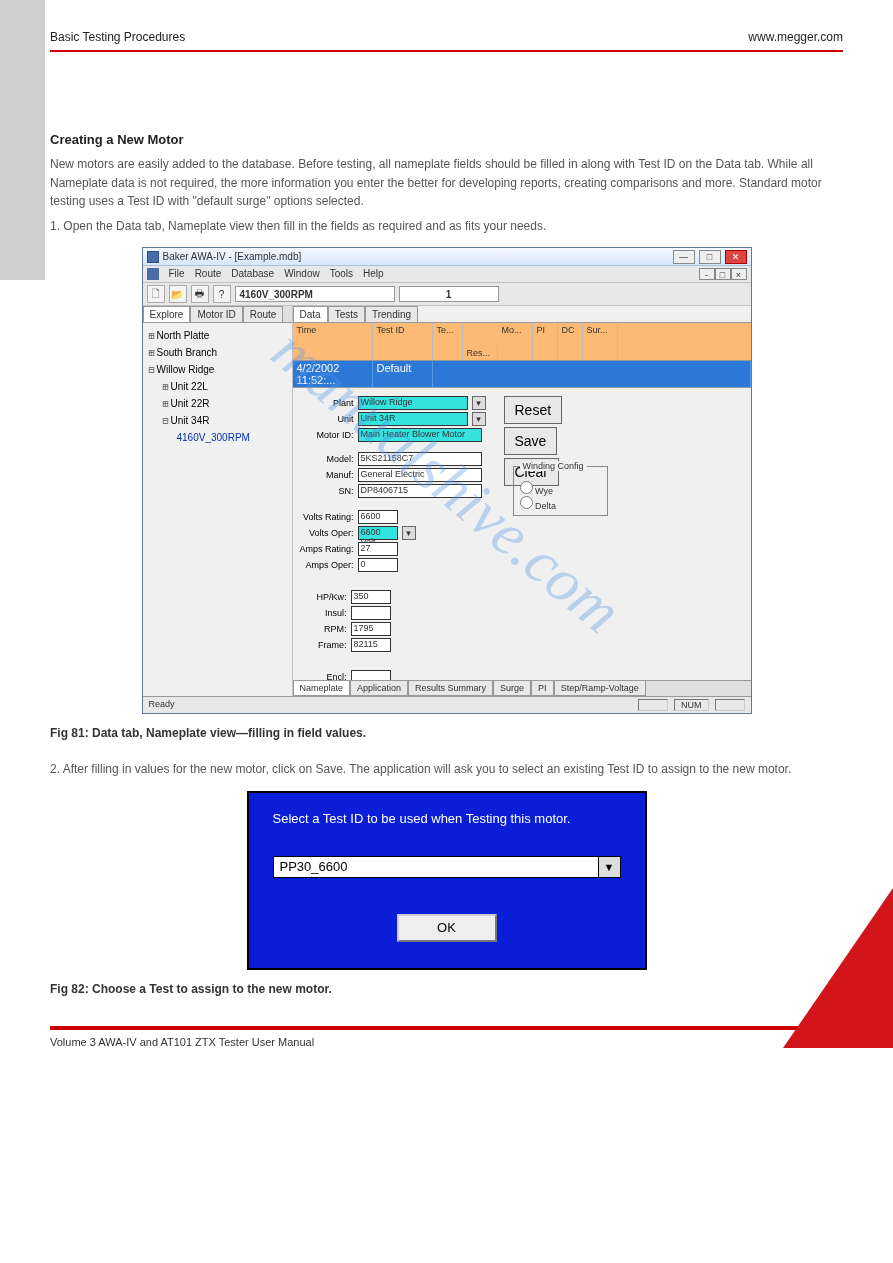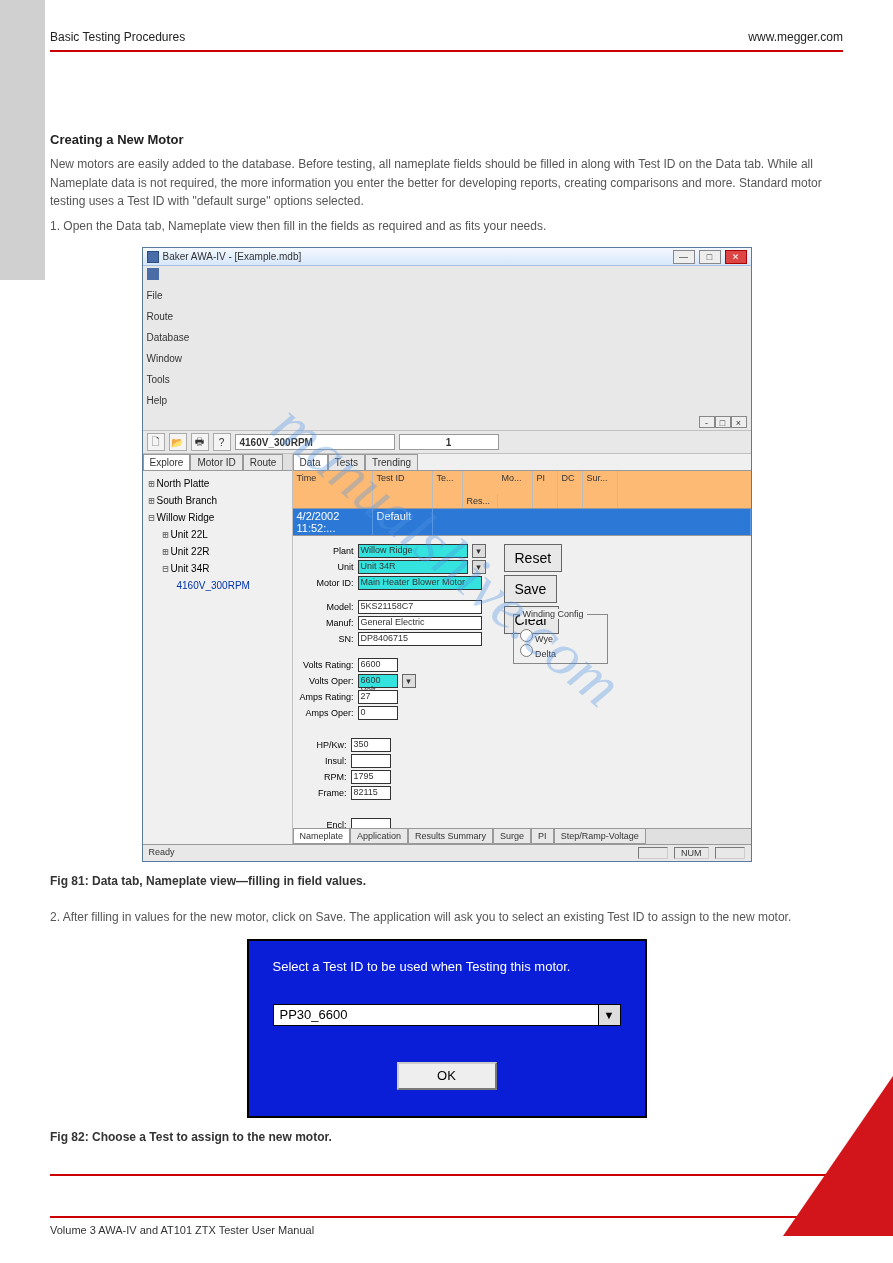--- a/index.html
+++ b/index.html
@@ -76,21 +76,20 @@
   .titlebar .spacer { flex:1; }
   .wbtn { width:22px;height:14px;border:1px solid #888;background:#eee;font-size:9px;text-align:center;line-height:12px;}
   .wbtn.close{background:#d44;color:#fff;border:1px solid #a00;}
   .menubar {
     background:#e8e8e8;
     padding:2px 4px;
     display:flex;
     gap:10px;
     border-bottom:1px solid #c0c0c0;
     color:#333;
-    flex-direction:column;
   }
   .menubar .icon-sq{width:12px;height:12px;background:#4a6da7;display:inline-block;}
   .menubar span{cursor:default;}
   .menubar .mdi-ctrls{margin-left:auto;display:flex;gap:0;}
   .menubar .mdi-ctrls .wbtn{width:16px;height:12px;}
   .toolbar2 {
     display:flex;align-items:center;gap:4px;padding:2px 4px;border-bottom:1px solid #c0c0c0;background:#e8e8e8;
   }
   .tb-btn{width:18px;height:18px;border:1px solid #aaa;background:#f4f4f4;display:flex;align-items:center;justify-content:center;font-size:10px;}
   .tb-field{height:16px;border:1px solid #999;background:#fff;padding:0 4px;line-height:16px;font-size:10px;}
@@ -145,21 +144,21 @@
   .dialog {
     width:400px;margin:12px auto;border:2px solid #000;background:#fff;font-family:Tahoma,sans-serif;
   }
   .dlg-title{border-bottom:2px solid #000;padding:6px 10px;font-size:15px;}
   .dlg-body{background:#0a1ed8;color:#fff;padding:18px 24px 26px 24px;}
   .dlg-body .msg{font-size:13px;margin-bottom:30px;}
   .dlg-combo{display:flex;width:100%;}
   .dlg-combo .val{flex:1;border:1px solid #000;background:#fff;color:#000;padding:2px 6px;font-size:13px;}
   .dlg-combo .arrow{width:22px;border:1px solid #000;border-left:none;background:#ddd;text-align:center;font-size:11px;line-height:20px;color:#000;}
   .dlg-ok{display:block;margin:36px auto 0 auto;width:100px;height:28px;border:2px outset #ccc;background:#eee;color:#000;font-size:13px;}
-  .footer-bar{border-top:2px solid #c00;margin-top:40px;padding:6px 0 0 0;display:flex;justify-content:space-between;font-size:11px;color:#333;}
+  .footer-bar{border-top:2px solid #c00;padding:6px 0 0 0;display:flex;justify-content:space-between;font-size:11px;color:#333;}
   .footer-underline{border-top:2px solid #c00;margin-top:30px;}
   .corner-triangle{
     position:absolute;right:0;bottom:0;width:0;height:0;
     border-left:110px solid transparent;
     border-bottom:160px solid #d2151b;
   }
 </style>
 </head>
 <body>
 

